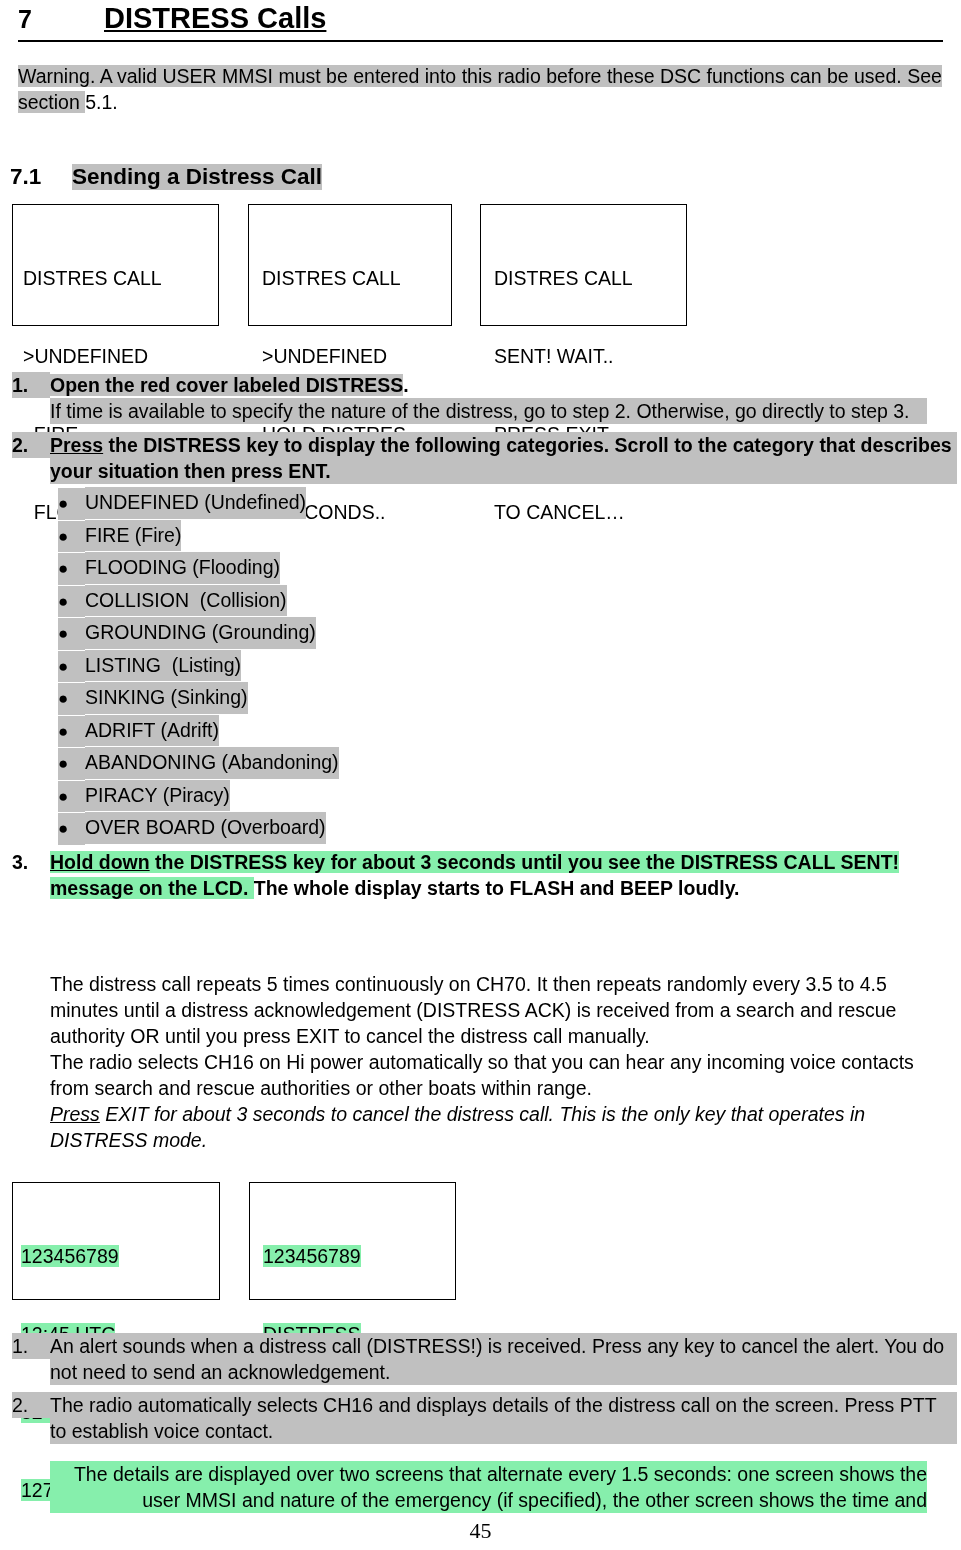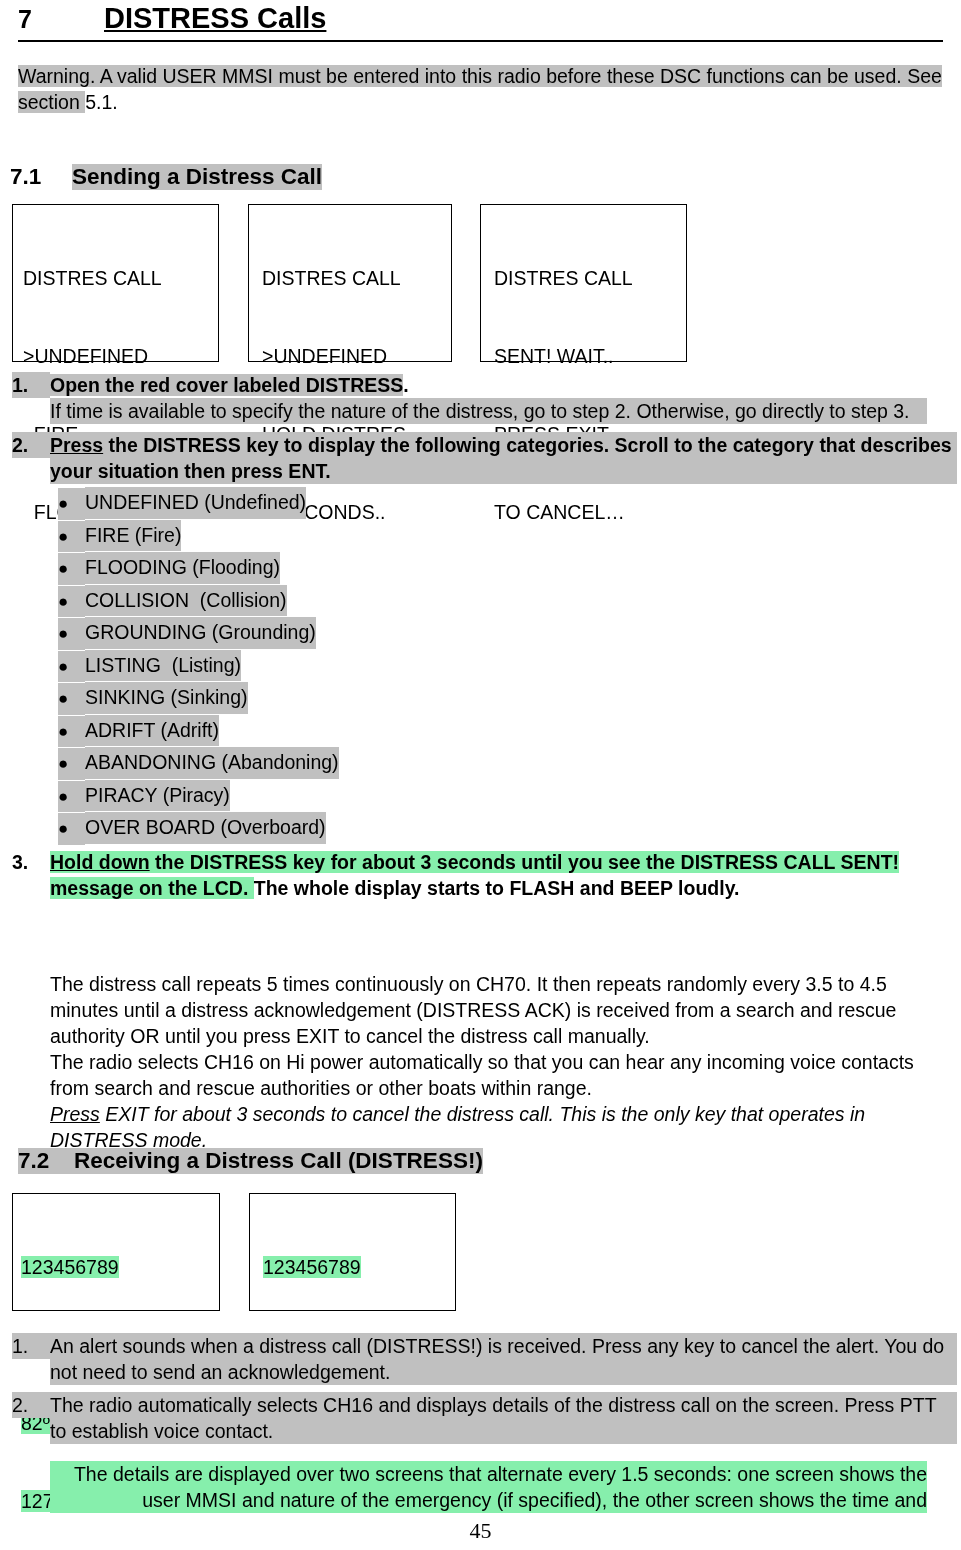--- a/index.html
+++ b/index.html
@@ -94,25 +94,25 @@
   #lcd-row-2 { left: 12px; top: 1182px; }
 
   .lcd-box {
     border: 1.6px solid #000;
     box-sizing: border-box;
     padding: 8px 0 6px 10px;
     font-size: 19.5px;
     line-height: 26px;
     white-space: pre;
   }
-  #lcd-row-1 .lcd-box { width: 207px; height: 158px; }
+  #lcd-row-1 .lcd-box { width: 207px; height: 122px; }
   #lcd-row-1 .lcd-box:nth-child(2) { margin-left: 29px; width: 204px; padding-left: 13px; }
   #lcd-row-1 .lcd-box:nth-child(3) { margin-left: 28px; width: 207px; padding-left: 13px; }
 
-  #lcd-row-2 .lcd-box { width: 208px; height: 118px; padding-left: 8px; margin-top: 11px; }
+  #lcd-row-2 .lcd-box { width: 208px; height: 118px; padding-left: 8px; }
   #lcd-row-2 .lcd-box:nth-child(2) { margin-left: 29px; width: 207px; padding-left: 13px; }
   .lcd-line { display: block; }
   .lcd-line span.txt { white-space: pre; }
 
   
   .steps {
     position: absolute;
     width: 945px;
   }
   #steps-1 { left: 12px; top: 372px; }
@@ -291,24 +291,20 @@
     <div class="step" style="margin-top:4px">
       <span class="step-num bold">3.</span>
       <span class="step-body bold"><u class="hl-cyan">Hold down</u><span class="hl-cyan"> the DISTRESS key for about 3 seconds until you see the DISTRESS CALL SENT! message on the LCD. </span><span>The whole display starts to FLASH and BEEP loudly.</span></span>
     </div>
   </div>
 
   <div class="para" style="top:971px">The distress call repeats 5 times continuously on CH70. It then repeats randomly every 3.5 to 4.5 minutes until a distress acknowledgement (DISTRESS ACK) is received from a search and rescue authority OR until you press EXIT to cancel the distress call manually.</div>
   <div class="para" style="top:1049px">The radio selects CH16 on Hi power automatically so that you can hear any incoming voice contacts from search and rescue authorities or other boats within range.</div>
   <div class="para italic" style="top:1101px"><u>Press</u><span> EXIT for about 3 seconds to cancel the distress call. This is the only key that operates in DISTRESS mode.</span></div>
 
-  <div class="sec-head hl-gray" id="sec-72">
-    <span class="num">7.2</span>
-    <span>Receiving a Distress Call (DISTRESS!)</span>
-  </div>
 
   <div class="lcd-row" id="lcd-row-2">
     <div class="lcd-box">
       <span class="lcd-line"><span class="txt hl-cyan">123456789</span></span>
       <span class="lcd-line"><span class="txt hl-cyan">12:45 UTC</span></span>
       <span class="lcd-line"><span class="txt hl-cyan">82º50.1234N</span></span>
       <span class="lcd-line"><span class="txt hl-cyan">127º45.1425W</span></span>
     </div>
     <div class="lcd-box">
       <span class="lcd-line"><span class="txt hl-cyan">123456789</span></span>

